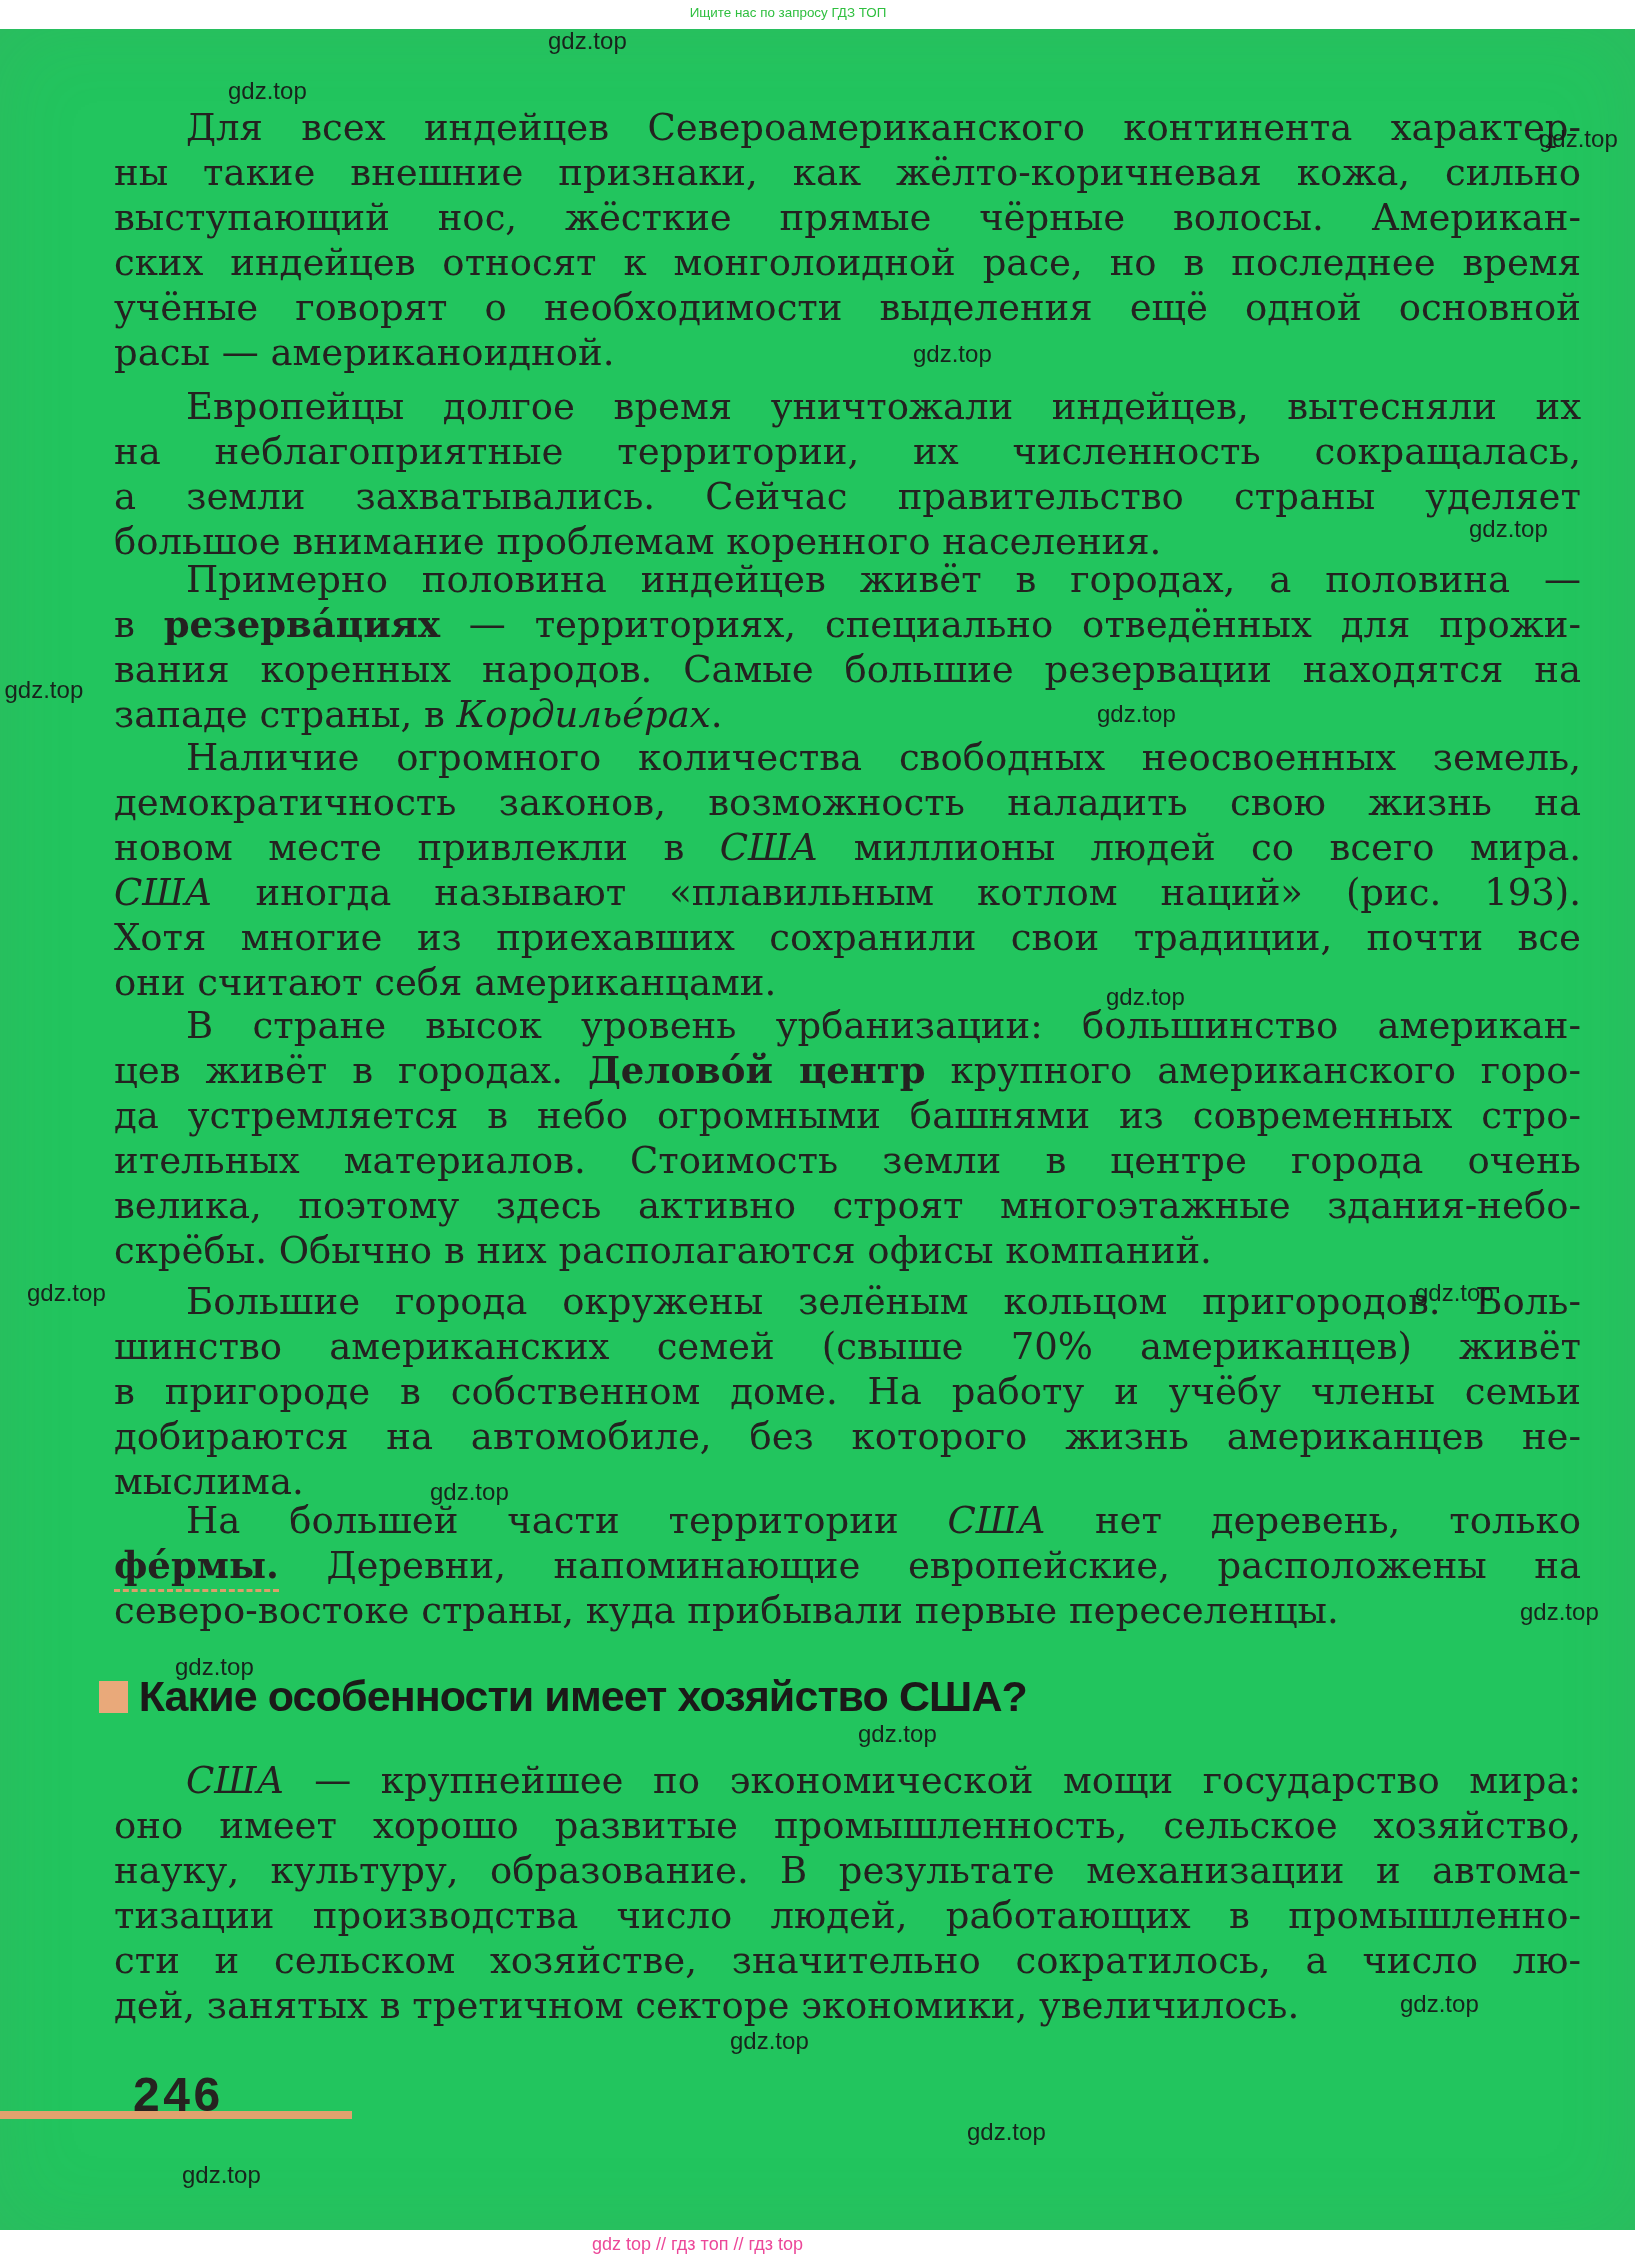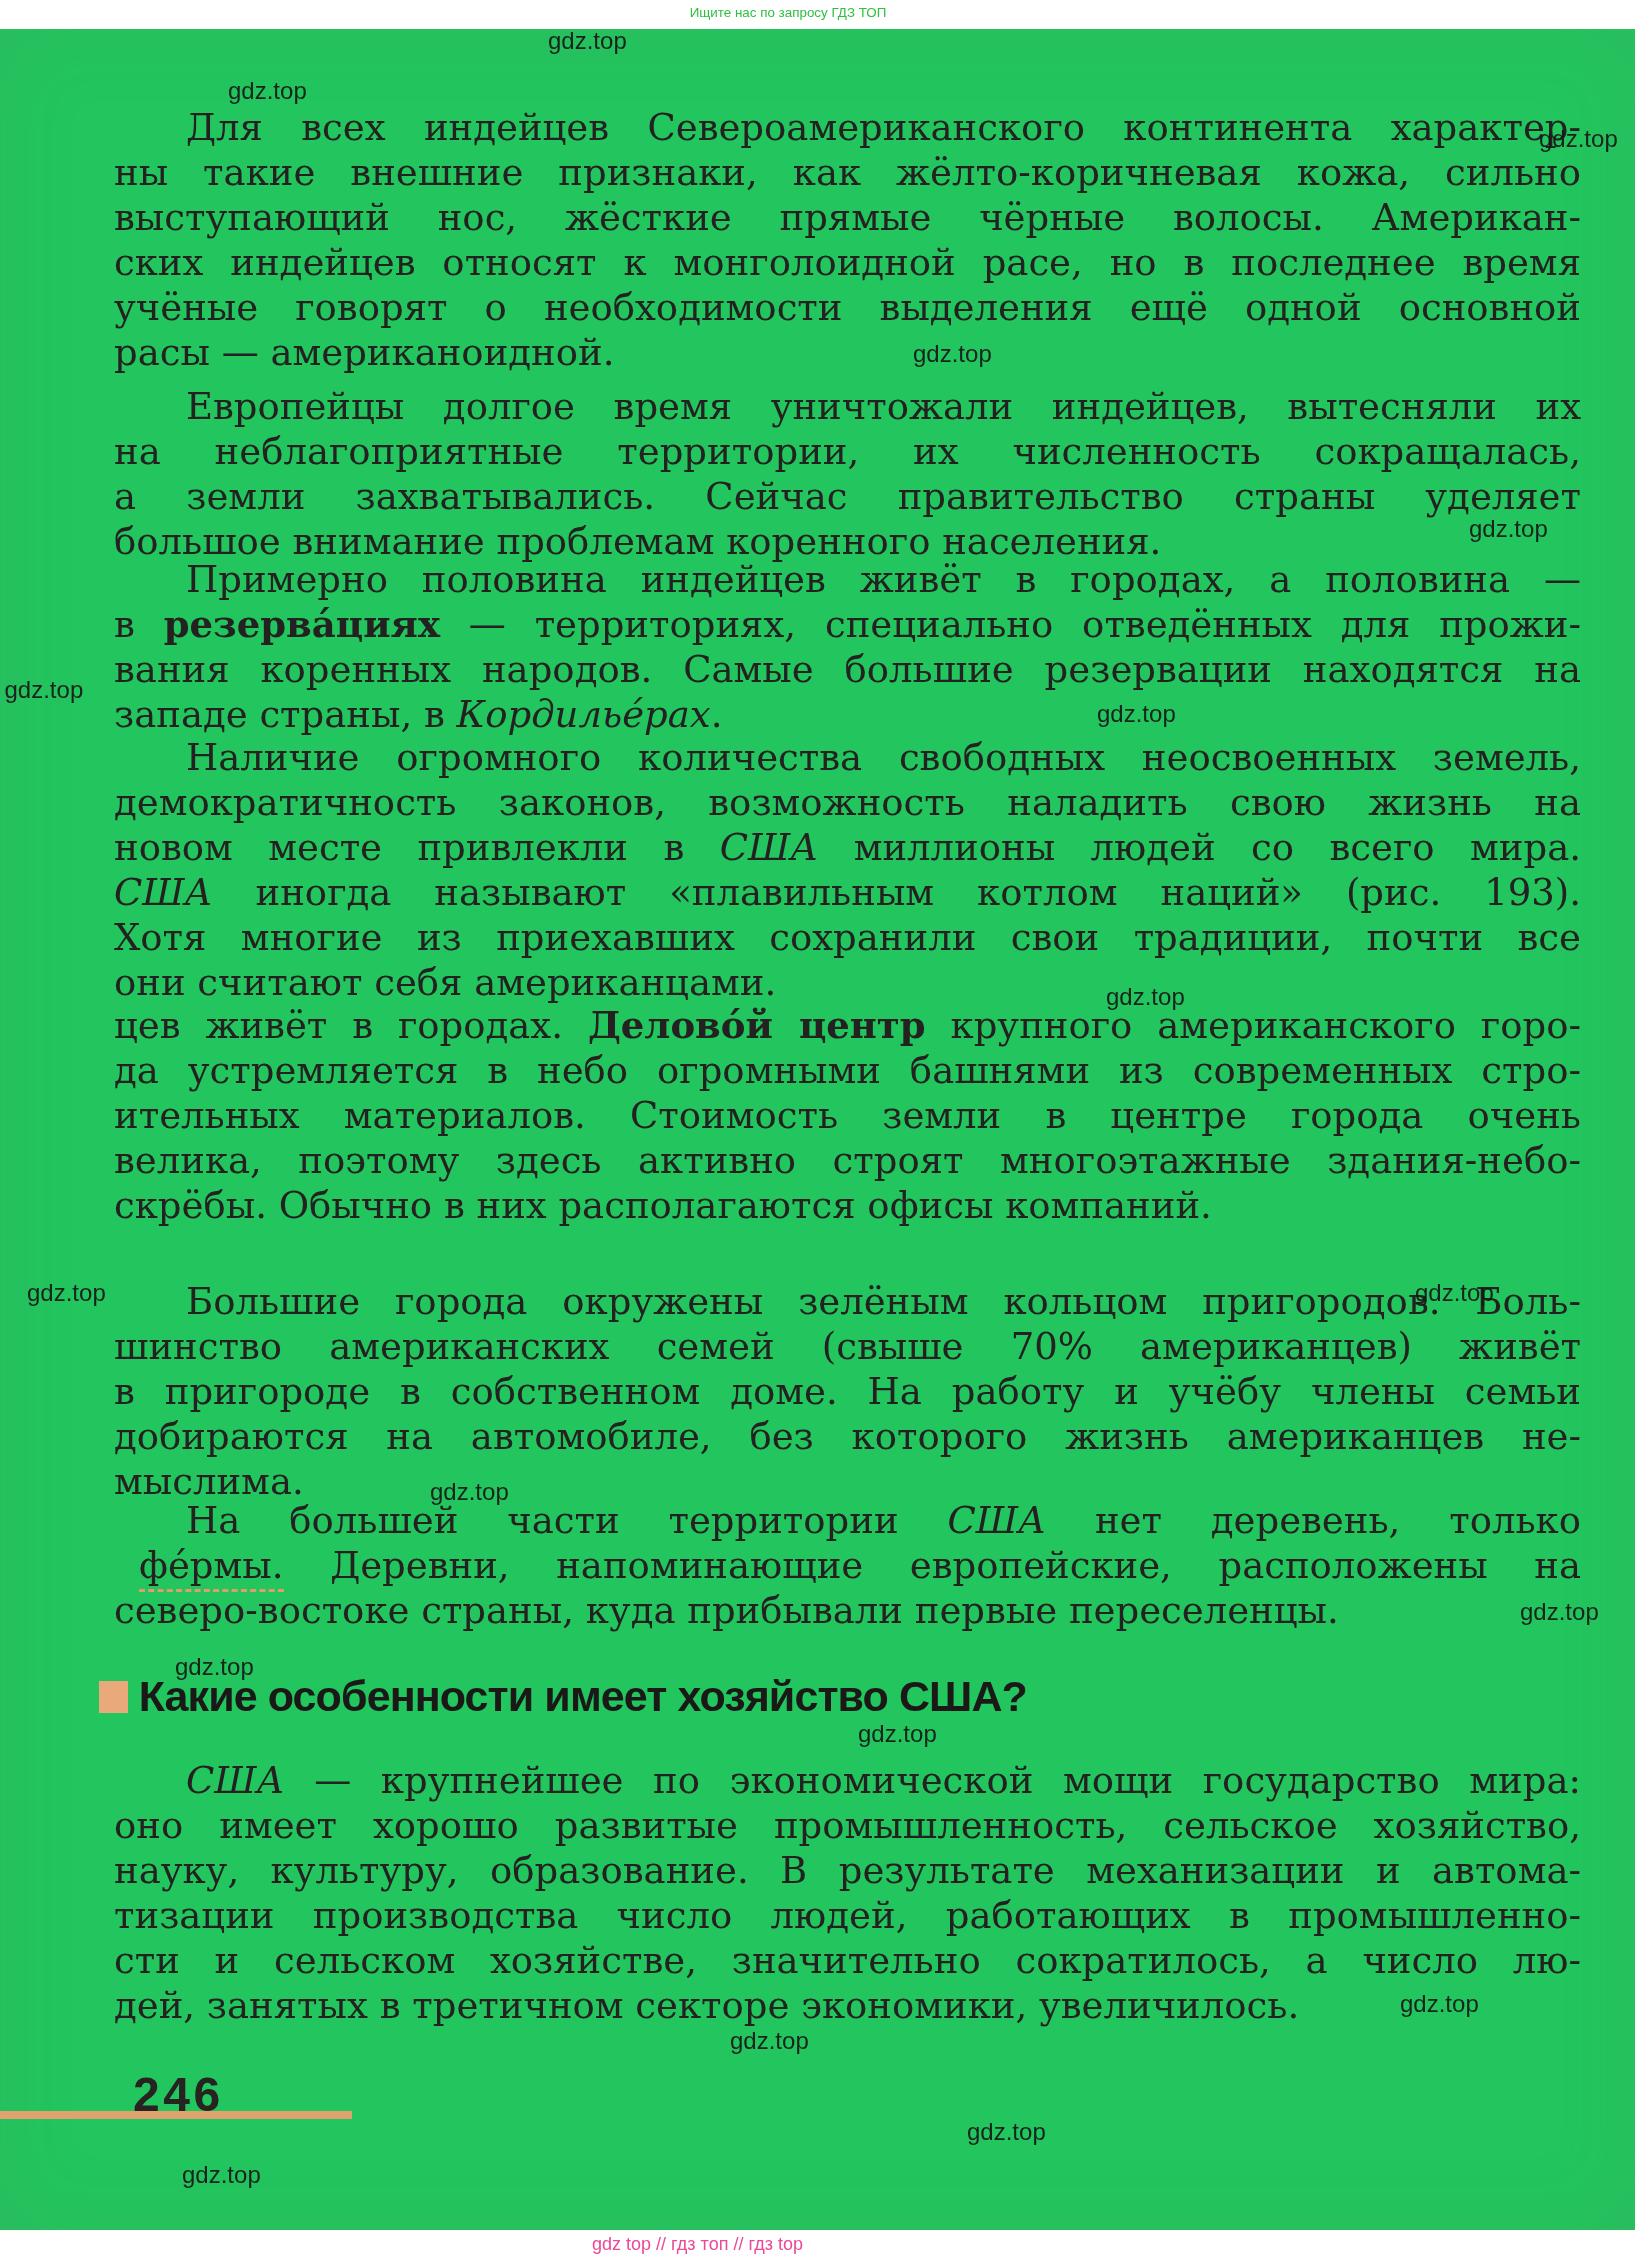--- a/index.html
+++ b/index.html
@@ -13,21 +13,21 @@
         box-shadow:inset 0 0 81px rgba(120,115,105,0.12);}
   
   .para{position:absolute;left:114px;width:1467px;font-size:37px;line-height:45px;color:#242220;}
   .p1{top:76px;}  .p2{top:355px;} .p3{top:528px;} .p4{top:706px;}
   .p5{top:974px;}.p6{top:1250px;}.p7{top:1469px;}.p8{top:1729px;}
   .line{height:45px;text-align:justify;text-align-last:justify;}
   .line.first{padding-left:72px;}
   .line.last{text-align-last:left;}
   .b{font-weight:bold;}
   .i{font-style:italic;}
-  .bu{font-weight:normal;border-bottom:3.6px dashed #dd9e6a;padding-bottom:1.8px;margin-left:25px;}
+  .bu{font-weight:bold;border-bottom:3.6px dashed #dd9e6a;padding-bottom:1.8px;}
   
   .heading{position:absolute;left:99px;top:1643px;display:flex;align-items:center;}
   .hsq{width:29px;height:32px;background:#e9a97a;margin-right:10.7px;flex:0 0 auto;}
   .htxt{font-family:"Liberation Sans",sans-serif;font-weight:700;font-size:43px;
         letter-spacing:-0.9px;color:#1b1918;white-space:nowrap;}
   
   .pagenum{position:absolute;left:133px;top:2038px;font-family:"Liberation Sans",sans-serif;
            font-weight:700;font-size:48px;letter-spacing:3.6px;color:#262320;}
   .pagerule{position:absolute;left:0;top:2082px;width:352px;height:8px;background:#e2a26e;}
   
@@ -67,20 +67,21 @@
         </div>
         <div class="para p4">
           <div class="line first"><span>Наличие огромного количества свободных неосвоенных земель,</span></div>
           <div class="line"><span>демократичность законов, возможность наладить свою жизнь на</span></div>
           <div class="line"><span>новом месте привлекли в </span><span class="i">США</span><span> миллионы людей со всего мира.</span></div>
           <div class="line"><span class="i">США</span><span> иногда называют «плавильным котлом наций» (рис. 193).</span></div>
           <div class="line"><span>Хотя многие из приехавших сохранили свои традиции, почти все</span></div>
           <div class="line last"><span>они считают себя американцами.</span></div>
         </div>
         <div class="para p5">
+          <div class="line first"><span>В стране высок уровень урбанизации: большинство американ-</span></div>
           <div class="line"><span>цев живёт в городах. </span><span class="b">Делово́й центр</span><span> крупного американского горо-</span></div>
           <div class="line"><span>да устремляется в небо огромными башнями из современных стро-</span></div>
           <div class="line"><span>ительных материалов. Стоимость земли в центре города очень</span></div>
           <div class="line"><span>велика, поэтому здесь активно строят многоэтажные здания-небо-</span></div>
           <div class="line last"><span>скрёбы. Обычно в них располагаются офисы компаний.</span></div>
         </div>
         <div class="para p6">
           <div class="line first"><span>Большие города окружены зелёным кольцом пригородов. Боль-</span></div>
           <div class="line"><span>шинство американских семей (свыше 70% американцев) живёт</span></div>
           <div class="line"><span>в пригороде в собственном доме. На работу и учёбу члены семьи</span></div>

